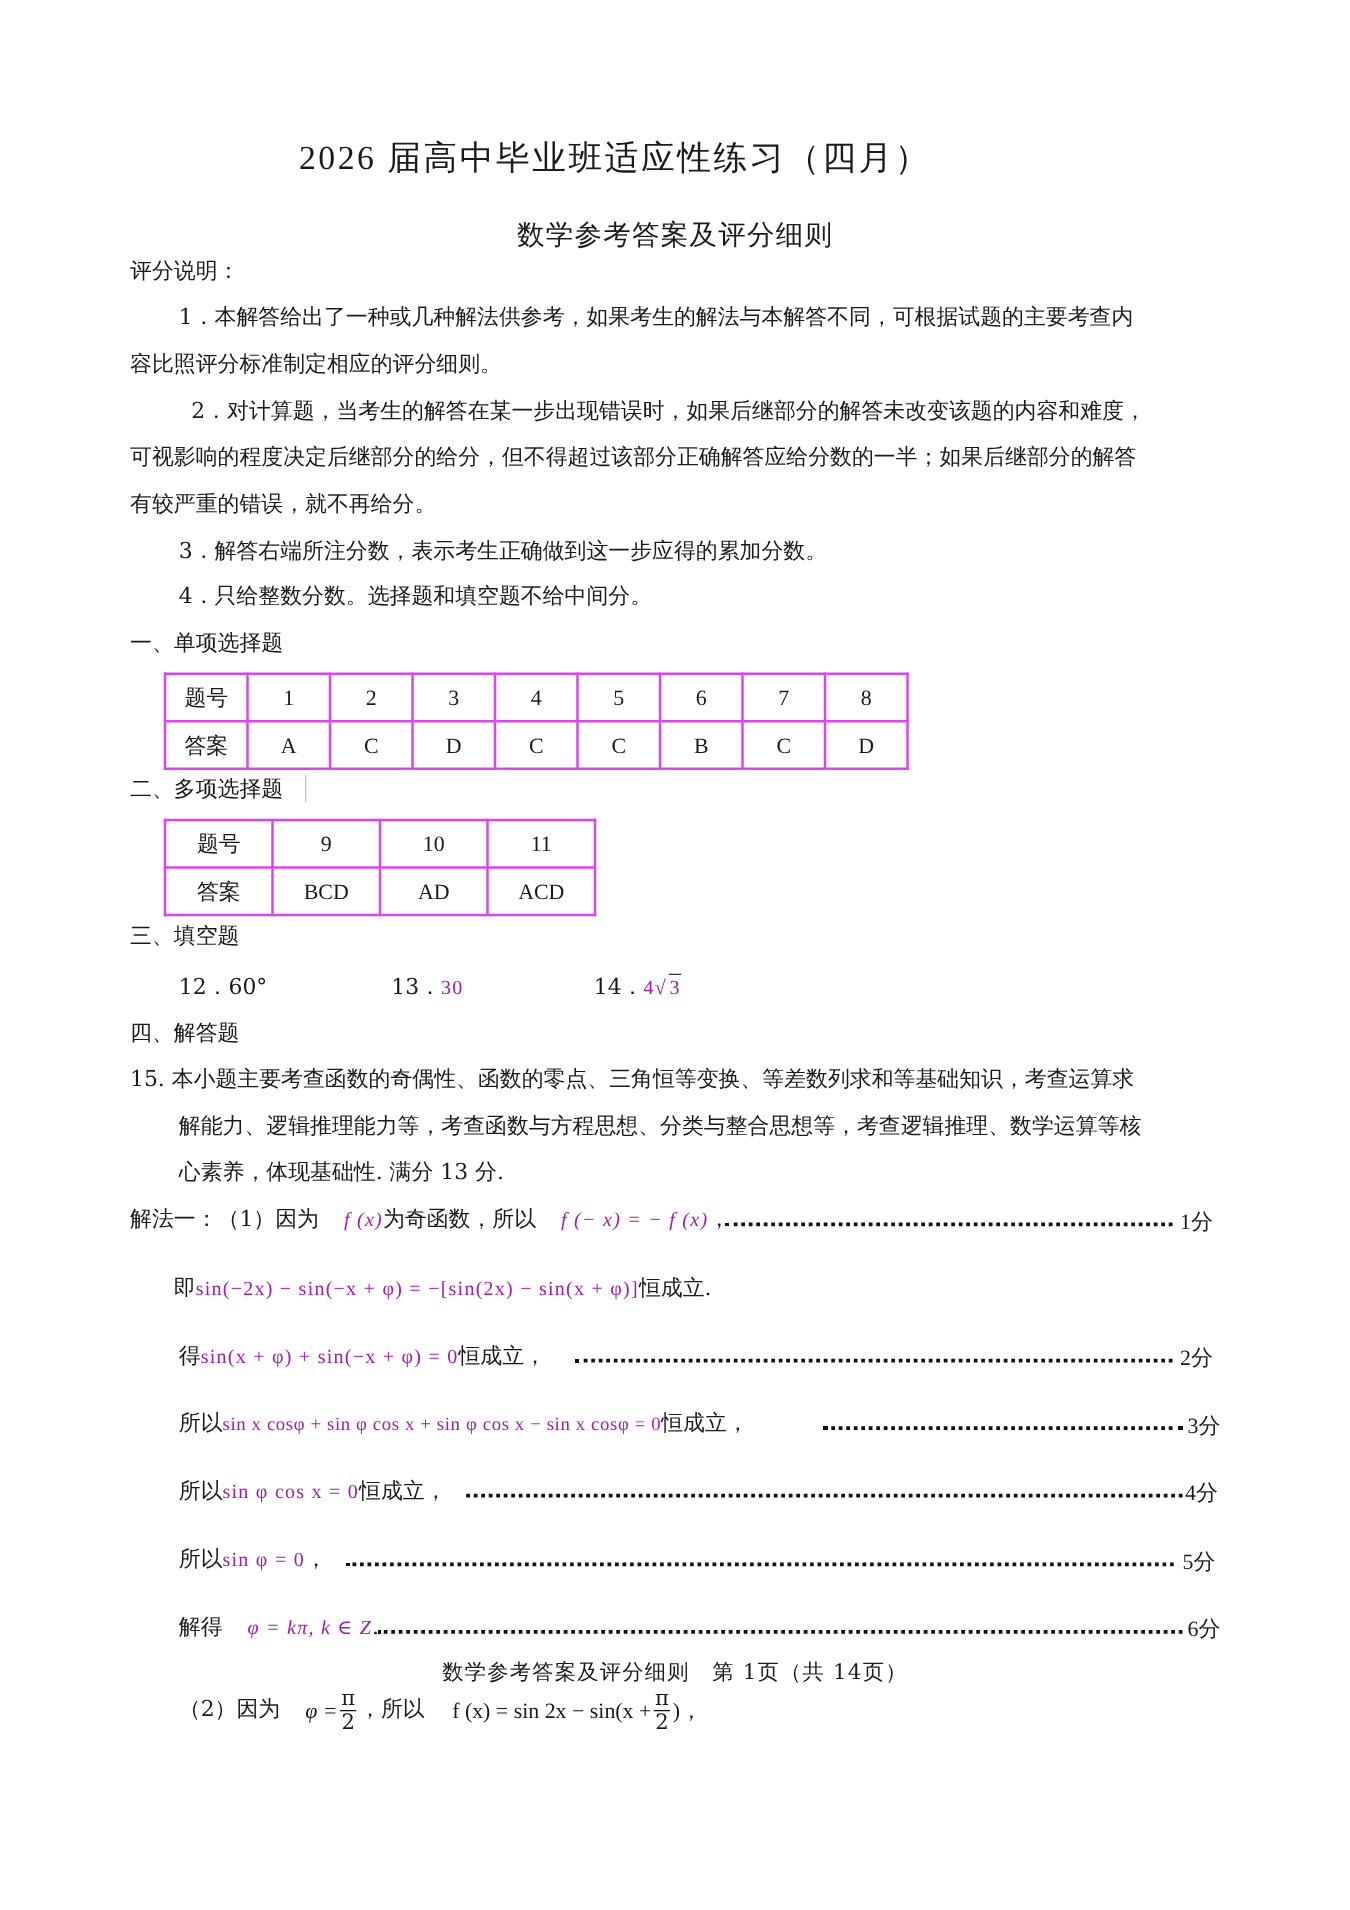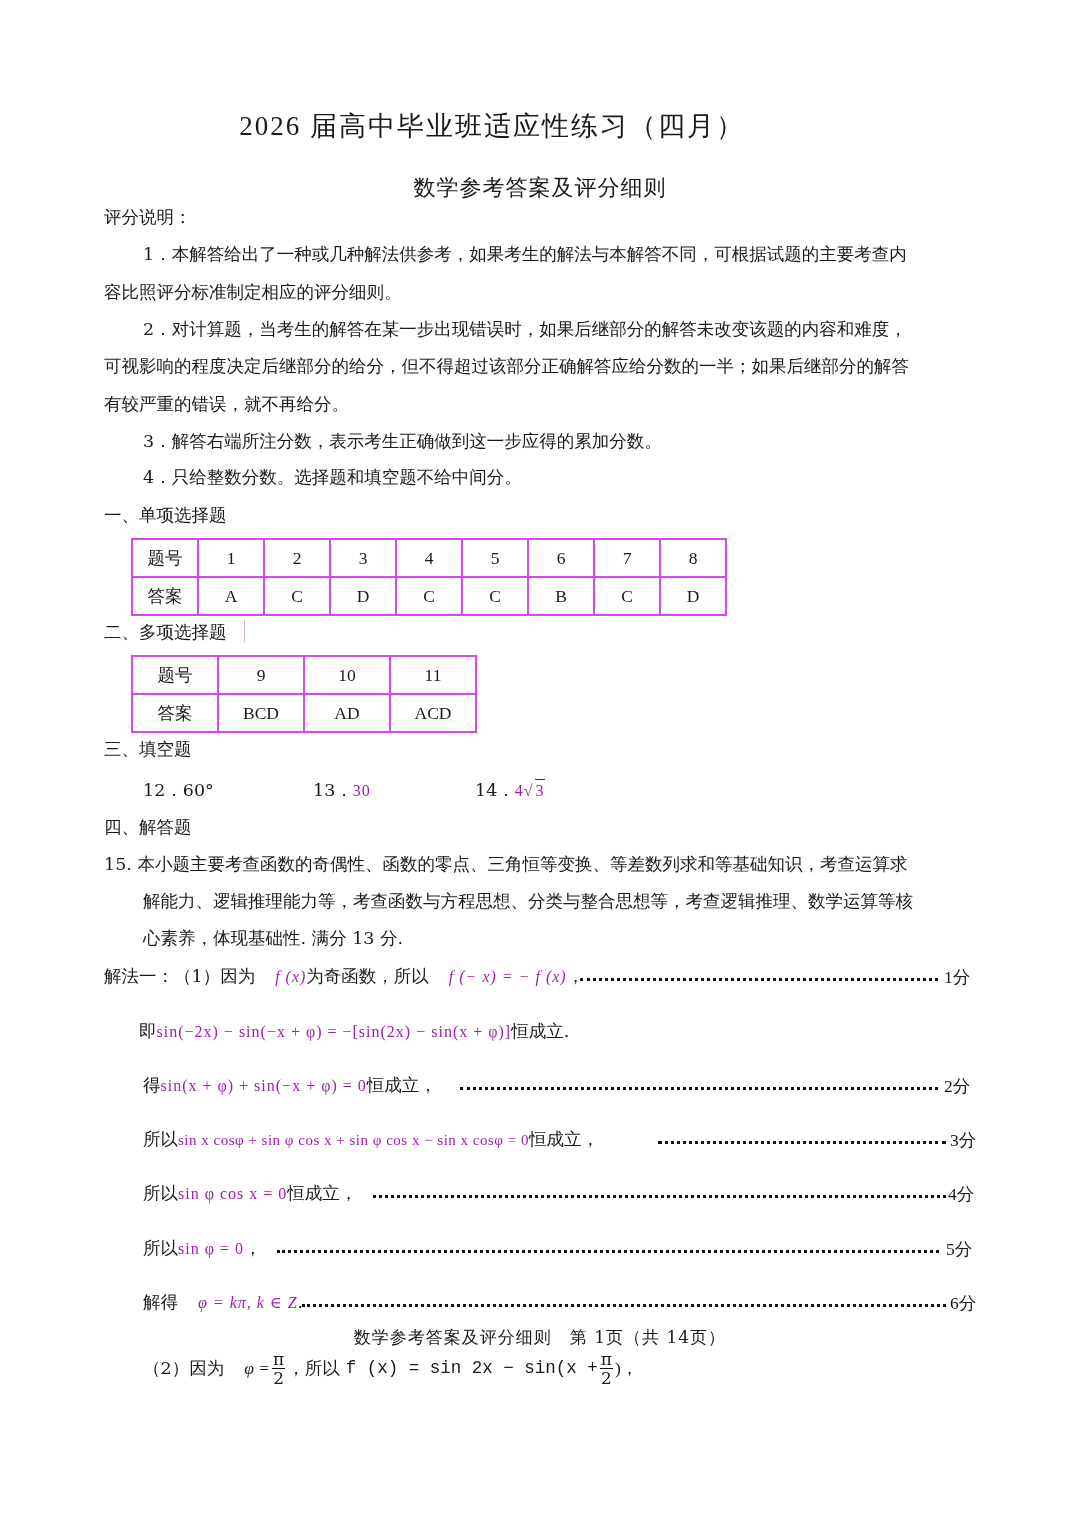--- a/index.html
+++ b/index.html
@@ -98,21 +98,21 @@
   </style>
 </head>
 <body>
 
 <div class="abs title">2026 届高中毕业班适应性练习（四月）</div>
 <div class="abs subtitle">数学参考答案及评分细则</div>
 
 <div class="abs p note" style="top:206px;">评分说明：</div>
 <div class="abs p indent" style="top:243px;">1．本解答给出了一种或几种解法供参考，如果考生的解法与本解答不同，可根据试题的主要考查内</div>
 <div class="abs p note" style="top:281px;">容比照评分标准制定相应的评分细则。</div>
-<div class="abs p indent" style="top:318px;">2．对计算题，当考生的解答在某一步出现错误时，如果后继部分的解答未改变该题的内容和难度，</div>
+<div class="abs p indent" style="top:318px;margin-left:10px;">2．对计算题，当考生的解答在某一步出现错误时，如果后继部分的解答未改变该题的内容和难度，</div>
 <div class="abs p note" style="top:355px;">可视影响的程度决定后继部分的给分，但不得超过该部分正确解答应给分数的一半；如果后继部分的解答</div>
 <div class="abs p note" style="top:393px;">有较严重的错误，就不再给分。</div>
 <div class="abs p indent" style="top:430px;">3．解答右端所注分数，表示考生正确做到这一步应得的累加分数。</div>
 <div class="abs p indent" style="top:466px;">4．只给整数分数。选择题和填空题不给中间分。</div>
 
 <div class="abs p note" style="top:504px;">一、单项选择题</div>
 <table class="ans" id="t1">
   <tbody>
       <tr>
     <td class="hdr">题号</td>
@@ -215,21 +215,21 @@
 <div class="score" style="left:950px; top:1291px;">6分</div>
 
 <div class="abs p" style="left:143px; top:1348px; display:flex; align-items:center; height:40px;">
   <span>（2）因为</span>
   <span class="mathi" style="font-family:'Liberation Serif',serif;">φ =</span>
   <span class="frac">
       <span class="num">π</span>
       <span class="den">2</span>
     </span>
   <span>，所以</span>
-  <span style="font-family:Liberation Mono, monospace; margin-left:6px;">f (x) = sin 2x − sin(x +</span>
+  <span style="font-family:Liberation Serif, serif; margin-left:22px;">f (x) = sin 2x − sin(x +</span>
   <span class="frac">
       <span class="num">π</span>
       <span class="den">2</span>
     </span>
   <span style="font-family:'Liberation Serif',serif;">)，</span>
 </div>
 
 <div class="abs footer">数学参考答案及评分细则　第 1页（共 14页）</div>
 
 </body></html>

